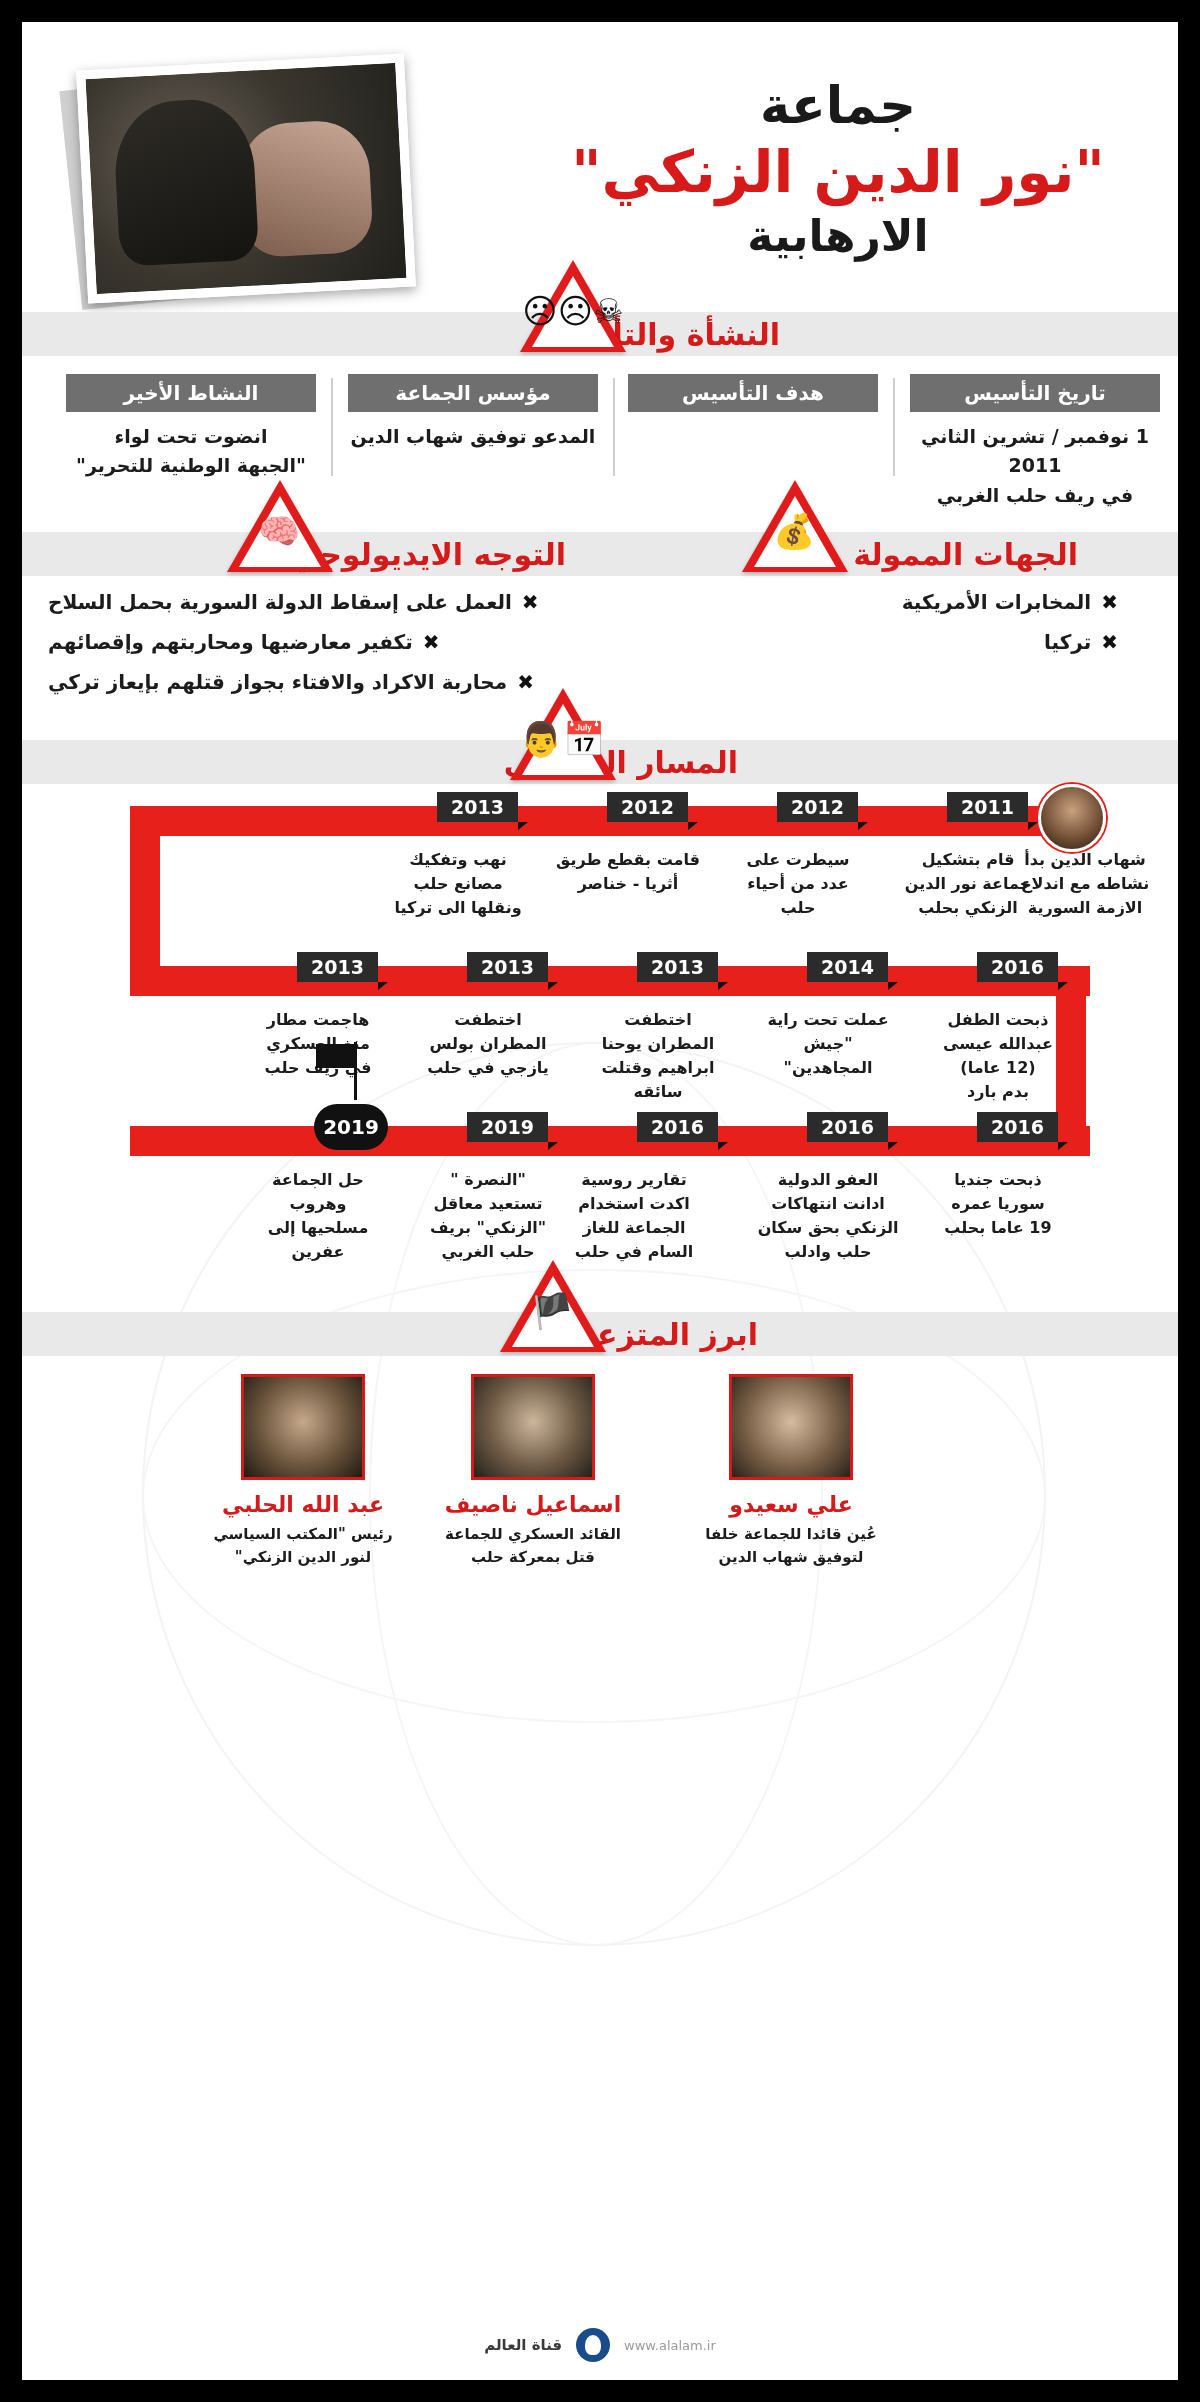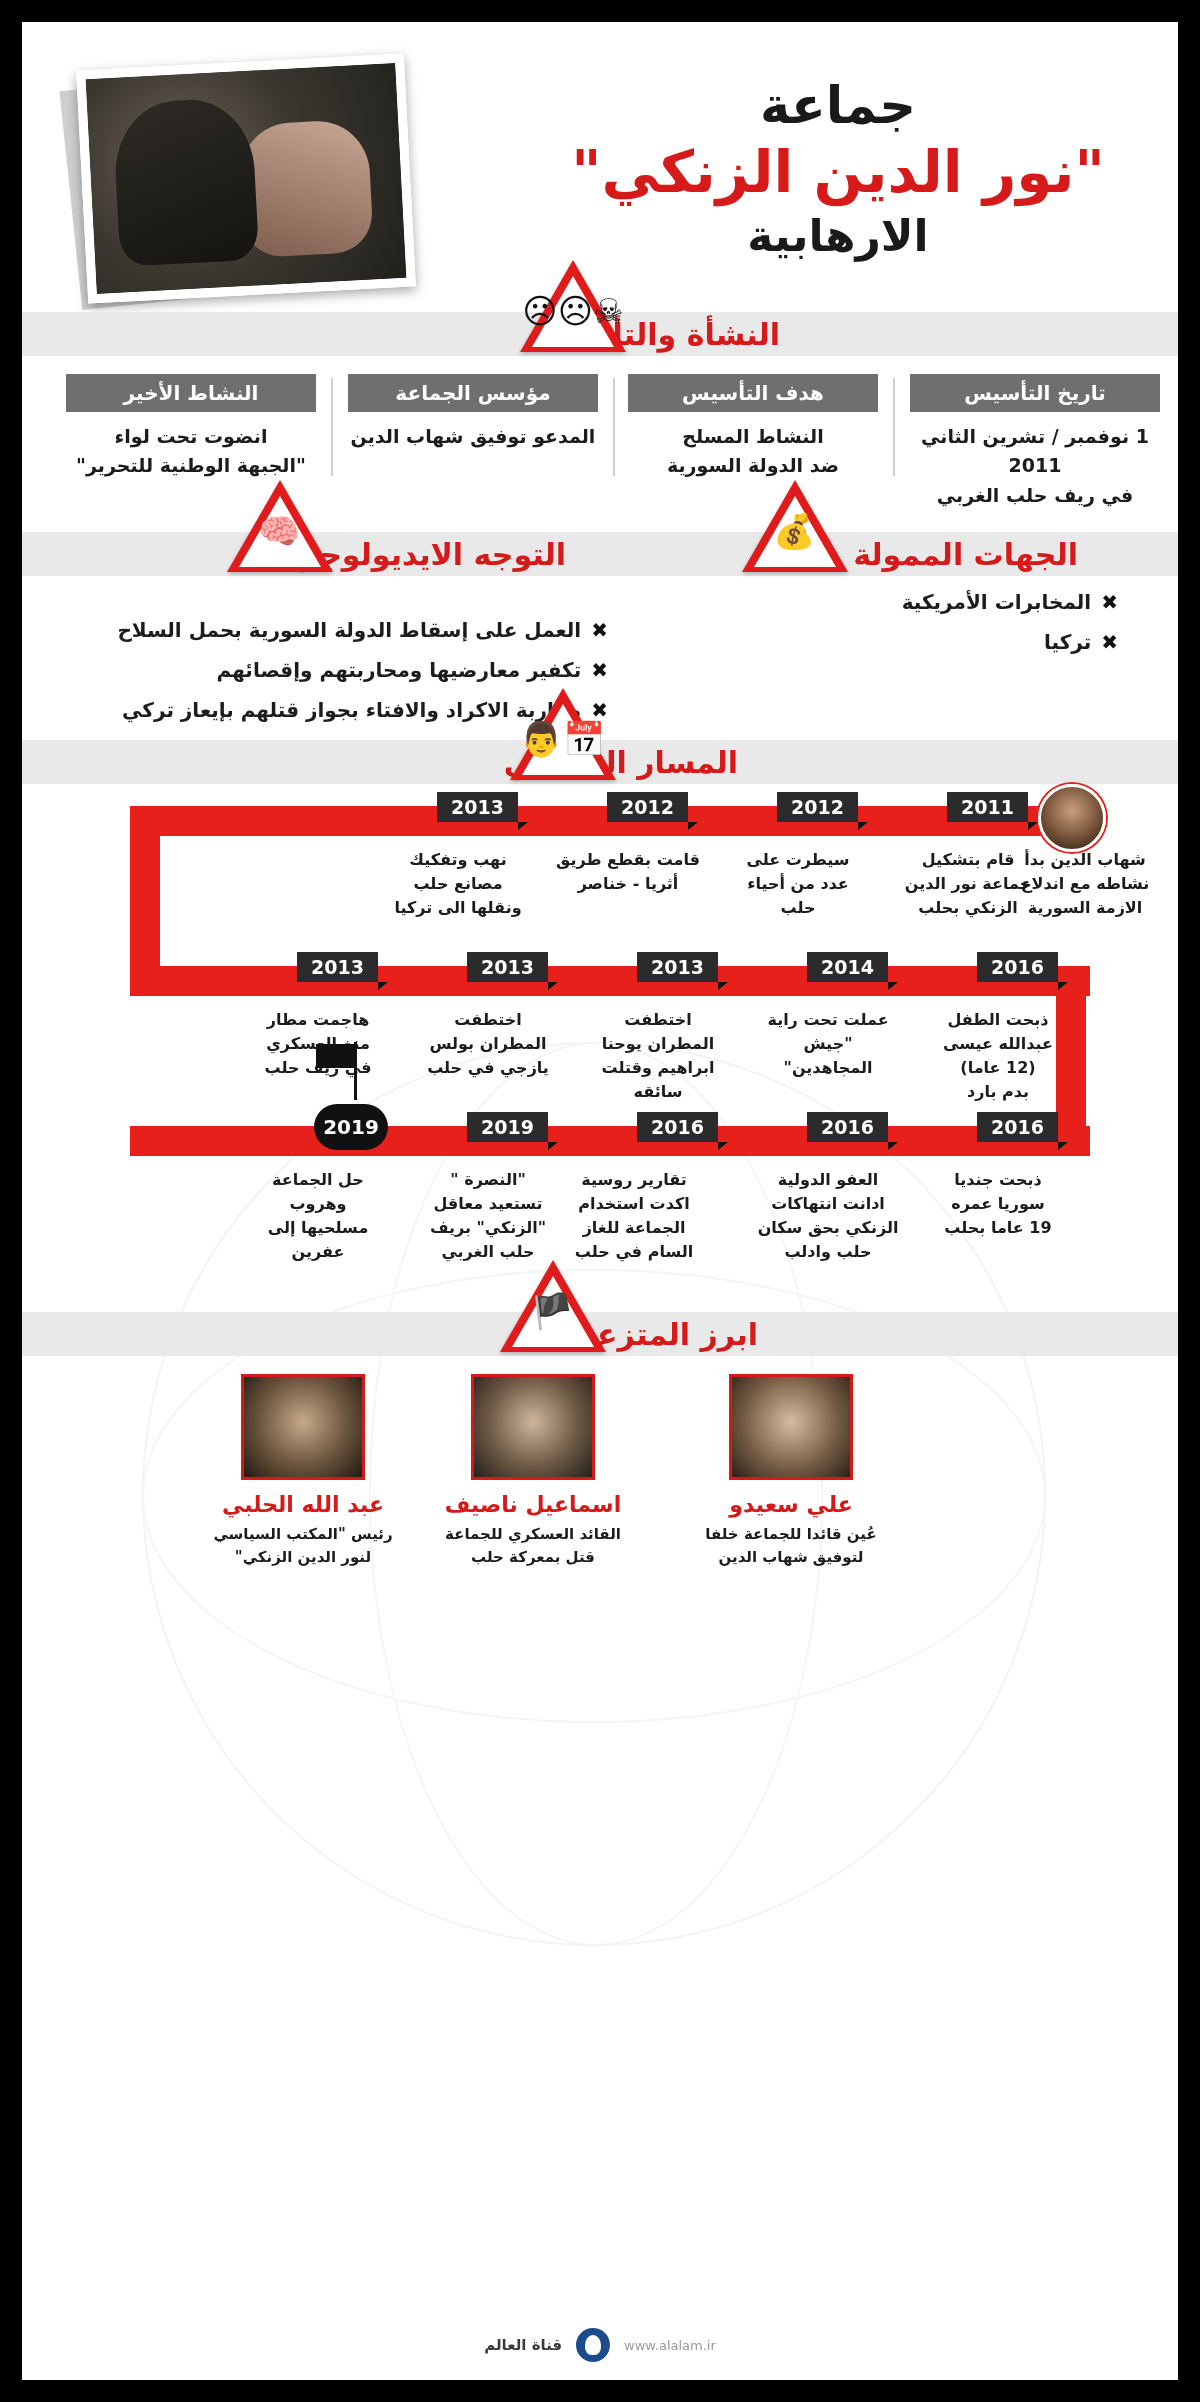--- a/index.html
+++ b/index.html
@@ -200,24 +200,20 @@
     <div class="cards" style="top:352px;">
       <div class="card" style="right:18px;">
         <div class="ch">تاريخ التأسيس</div>
         <div class="cb">
           <div>1 نوفمبر / تشرين الثاني 2011</div>
             <div>في ريف حلب الغربي</div>
         </div>
       </div>
       <div class="card" style="right:300px;">
         <div class="ch">هدف التأسيس</div>
-        <div class="cb">
-          <div>النشاط المسلح</div>
-            <div>ضد الدولة السورية</div>
-        </div>
       </div>
       <div class="card" style="right:580px;">
         <div class="ch">مؤسس الجماعة</div>
         <div class="cb">
           <div>المدعو توفيق شهاب الدين</div>
         </div>
       </div>
       <div class="card" style="right:862px;">
         <div class="ch">النشاط الأخير</div>
         <div class="cb">
@@ -243,21 +239,21 @@
       <div class="tri"></div>
         <div class="tri-in"></div>
       <div class="glyph">🧠</div>
     </div>
 
     <div class="bullets" style="top:560px;right:60px;width:480px;text-align:right;">
       <div class="row"><span class="x">✖</span><span>المخابرات الأمريكية</span></div>
       <div class="row"><span class="x">✖</span><span>تركيا</span></div>
     </div>
 
-    <div class="bullets" style="top:588px;right:570px;width:560px;text-align:right;">
+    <div class="bullets" style="top:560px;right:570px;width:560px;text-align:left;">
       <div class="row"><span class="x">✖</span><span>العمل على إسقاط الدولة السورية بحمل السلاح</span></div>
       <div class="row"><span class="x">✖</span><span>تكفير معارضيها ومحاربتهم وإقصائهم</span></div>
       <div class="row"><span class="x">✖</span><span>محاربة الاكراد والافتاء بجواز قتلهم بإيعاز تركي</span></div>
     </div>
 
     <div class="band" style="top:718px;"></div>
     <div class="band-title" style="top:723px;right:440px;">المسار الميداني</div>
     <div class="sign" style="left:488px;top:666px;">
       <div class="tri"></div>
         <div class="tri-in"></div>

